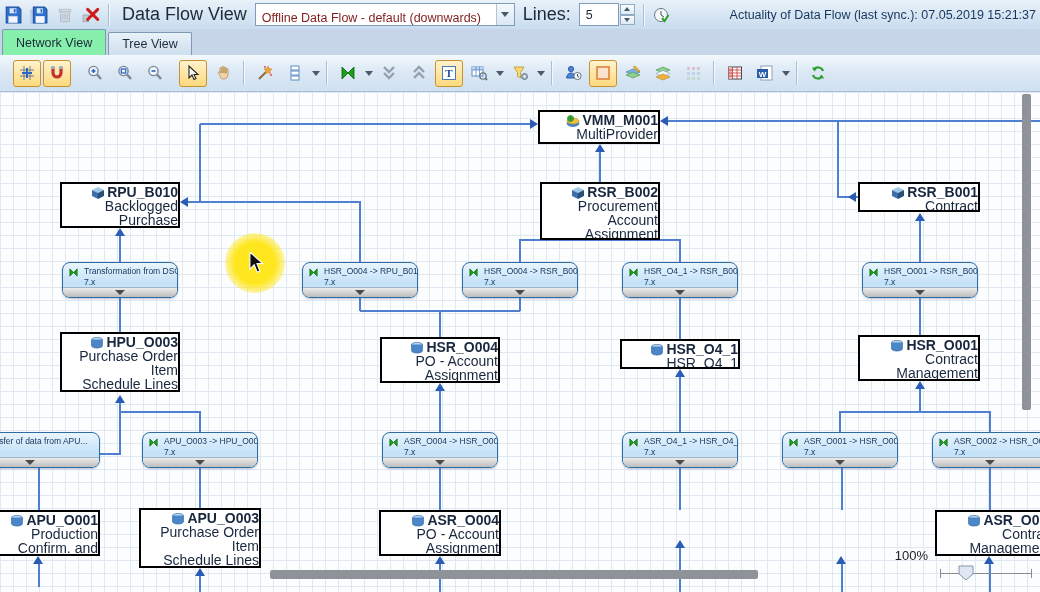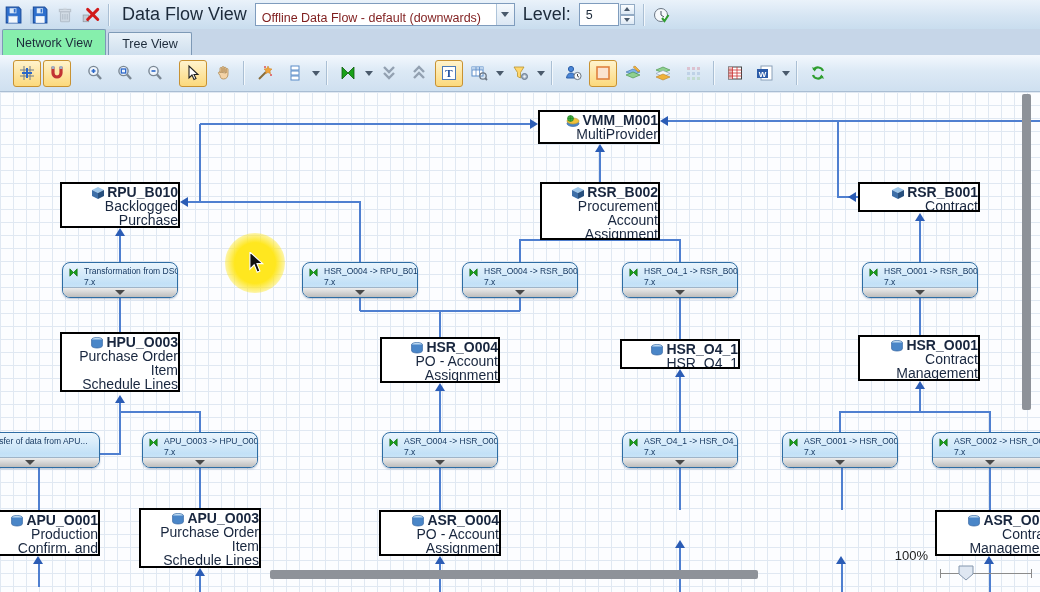--- a/index.html
+++ b/index.html
@@ -104,38 +104,39 @@
       </svg>
   </div>
   <div class="vsep1"></div>
   <span class="lbl">Data Flow View</span>
   <div class="combo">
     <span class="ctext">Offline Data Flow - default (downwards)</span>
     <span class="cbtn">
         <span class="caret"></span>
       </span>
   </div>
-  <span class="lbl">Level:</span>
+  <span class="lbl">Lines:</span>
   <div class="spinval">5</div>
   <div class="spinner">
     <div class="up">
         <span class="caret"></span>
       </div>
     <div>
         <span class="caret"></span>
       </div>
   </div>
   <div class="vsep1" style="margin-left:8px;"></div>
   <div class="t1btn">
     <svg width="18" height="18" viewBox="0 0 18 18">
         <circle cx="8" cy="9" r="6.5" fill="#f6f9fc" stroke="#6b7684"></circle>
         <path d="M8 5v4l3 2" stroke="#475260" fill="none"></path>
         <path d="M9 12l2.5 3 4-6" stroke="#2f9e2f" stroke-width="2" fill="none"></path>
       </svg>
   </div>
+  <div class="status">Actuality of Data Flow (last sync.): 07.05.2019 15:21:37</div>
 </div>
 
 <div class="tabs">
   <div class="tab active">Network View</div>
   <div class="tab">Tree View</div>
 </div>
 
 <div class="tb2">
   <div class="tbtn on">
     <svg width="18" height="18" viewBox="0 0 18 18">

